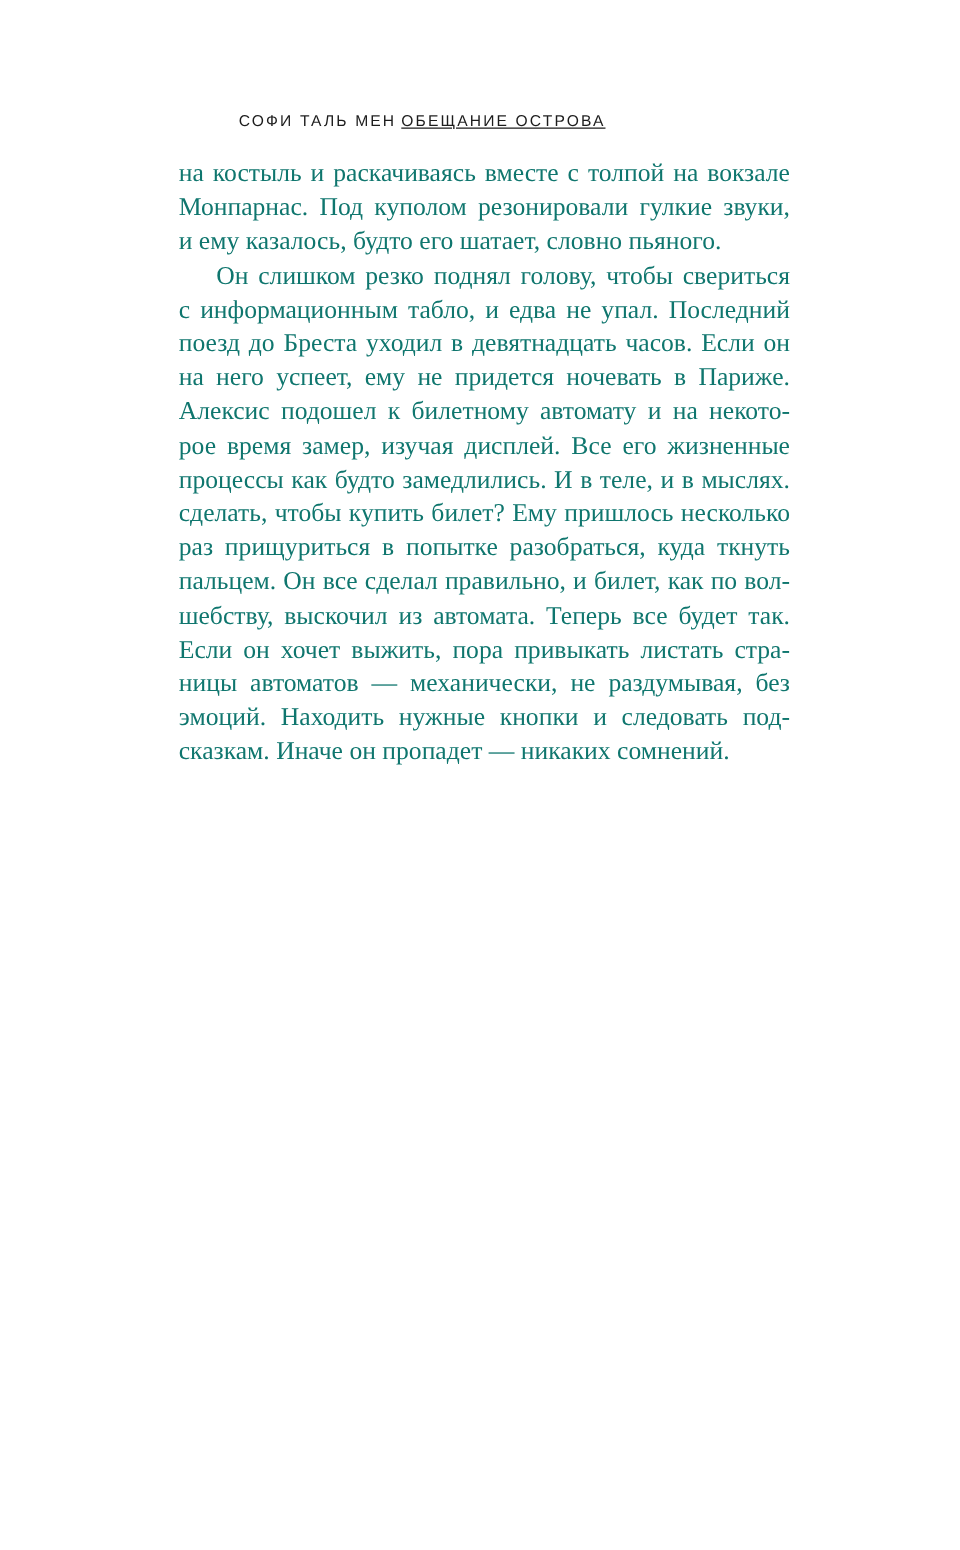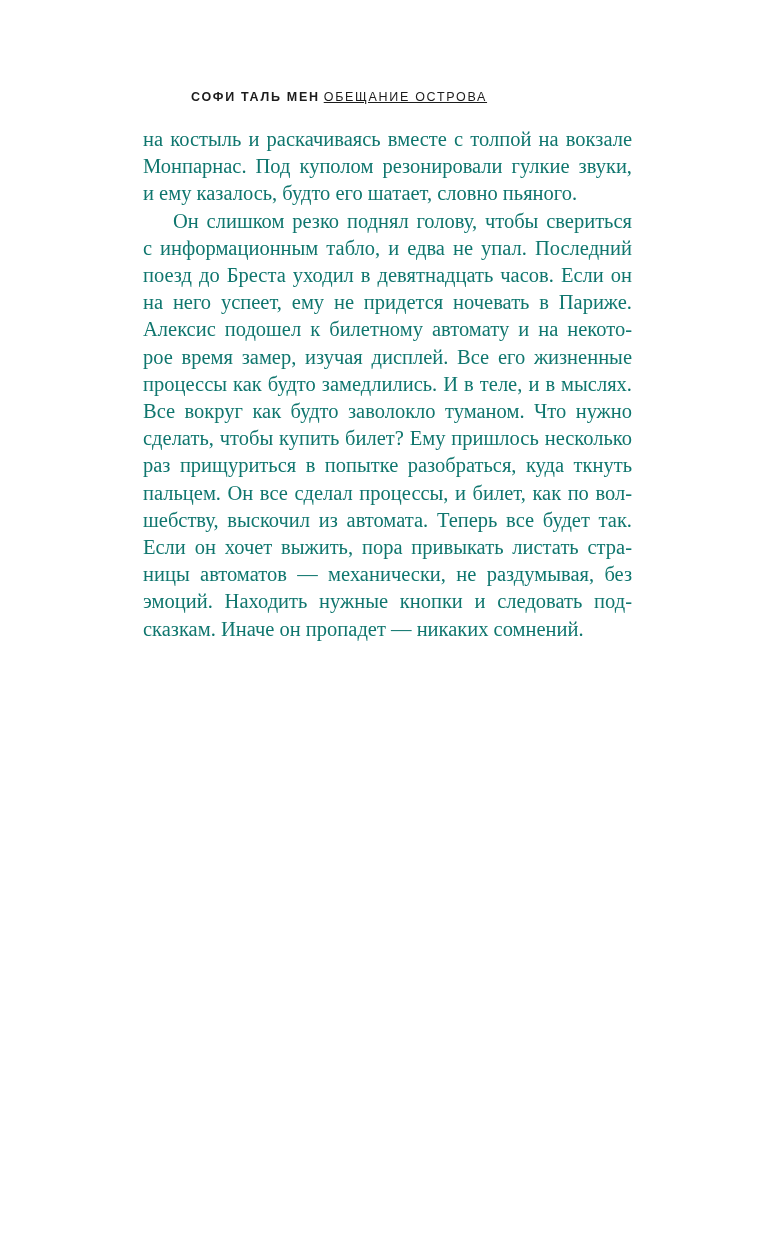--- a/index.html
+++ b/index.html
@@ -18,21 +18,21 @@
     position: absolute;
     left: 191px;
     top: 90px;
     font-family: "Liberation Sans", sans-serif;
     font-size: 12.5px;
     letter-spacing: 1.7px;
     color: #1c1c1c;
     white-space: nowrap;
   }
   .running-header .author {
-    font-weight: 700;
+    font-weight: 400;
     margin-right: 4px;
   }
   .running-header .title {
     font-weight: 400;
     text-decoration: underline;
   }
   .body-text {
     position: absolute;
     left: 143px;
     top: 126px;
@@ -67,24 +67,23 @@
     <div class="line">на костыль и раскачиваясь вместе с толпой на вокзале</div>
     <div class="line">Монпарнас. Под куполом резонировали гулкие звуки,</div>
     <div class="line para-end">и ему казалось, будто его шатает, словно пьяного.</div>
     <div class="line indent">Он слишком резко поднял голову, чтобы свериться</div>
     <div class="line">с информационным табло, и едва не упал. Последний</div>
     <div class="line">поезд до Бреста уходил в девятнадцать часов. Если он</div>
     <div class="line">на него успеет, ему не придется ночевать в Париже.</div>
     <div class="line">Алексис подошел к билетному автомату и на некото-</div>
     <div class="line">рое время замер, изучая дисплей. Все его жизненные</div>
     <div class="line">процессы как будто замедлились. И в теле, и в мыслях.</div>
-    <div class="line">Все вокруг как будто заволокло туманом. Что нужно</div>
     <div class="line">сделать, чтобы купить билет? Ему пришлось несколько</div>
     <div class="line">раз прищуриться в попытке разобраться, куда ткнуть</div>
-    <div class="line">пальцем. Он все сделал процессы, и билет, как по вол-</div>
+    <div class="line">пальцем. Он все сделал правильно, и билет, как по вол-</div>
     <div class="line">шебству, выскочил из автомата. Теперь все будет так.</div>
     <div class="line">Если он хочет выжить, пора привыкать листать стра-</div>
     <div class="line">ницы автоматов — механически, не раздумывая, без</div>
     <div class="line">эмоций. Находить нужные кнопки и следовать под-</div>
     <div class="line para-end">сказкам. Иначе он пропадет — никаких сомнений.</div>
   </div>
 
 </div>
 
 </body></html>

